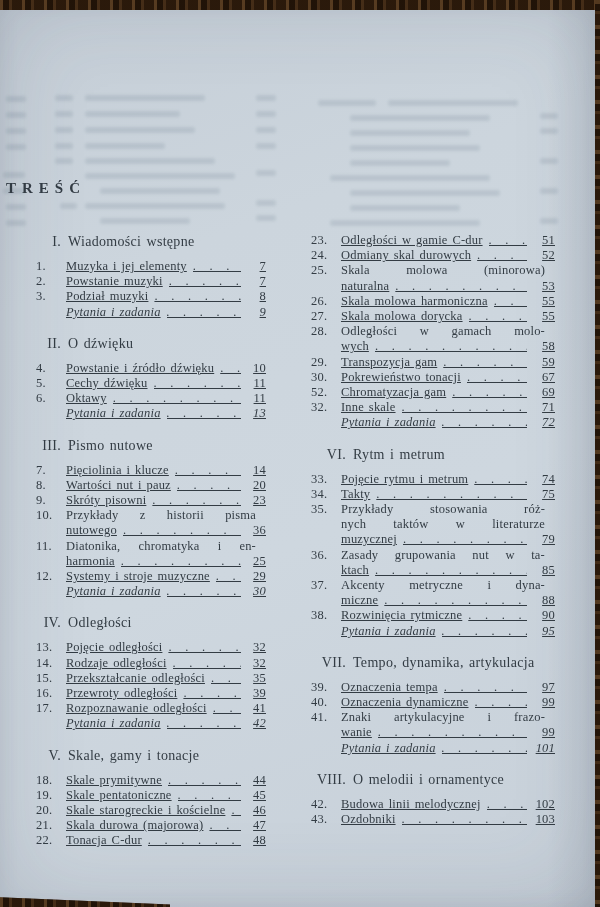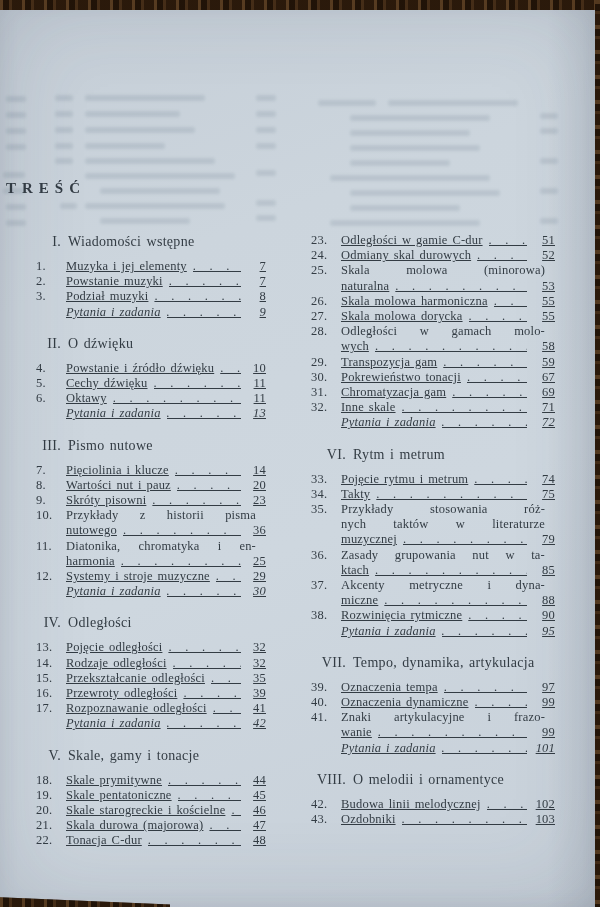--- a/index.html
+++ b/index.html
@@ -411,21 +411,21 @@
     </div>
     <div class="toc-item">
       <span class="num">30.</span>
       <div class="entry-line">
         <span class="txt">Pokrewieństwo tonacji</span>
         <span class="dots"></span>
         <span class="pg">67</span>
       </div>
     </div>
     <div class="toc-item">
-      <span class="num">31.</span>
+      <span class="num">52.</span>
       <div class="entry-line">
         <span class="txt">Chromatyzacja gam</span>
         <span class="dots"></span>
         <span class="pg">69</span>
       </div>
     </div>
     <div class="toc-item">
       <span class="num">32.</span>
       <div class="entry-line">
         <span class="txt">Inne skale</span>

